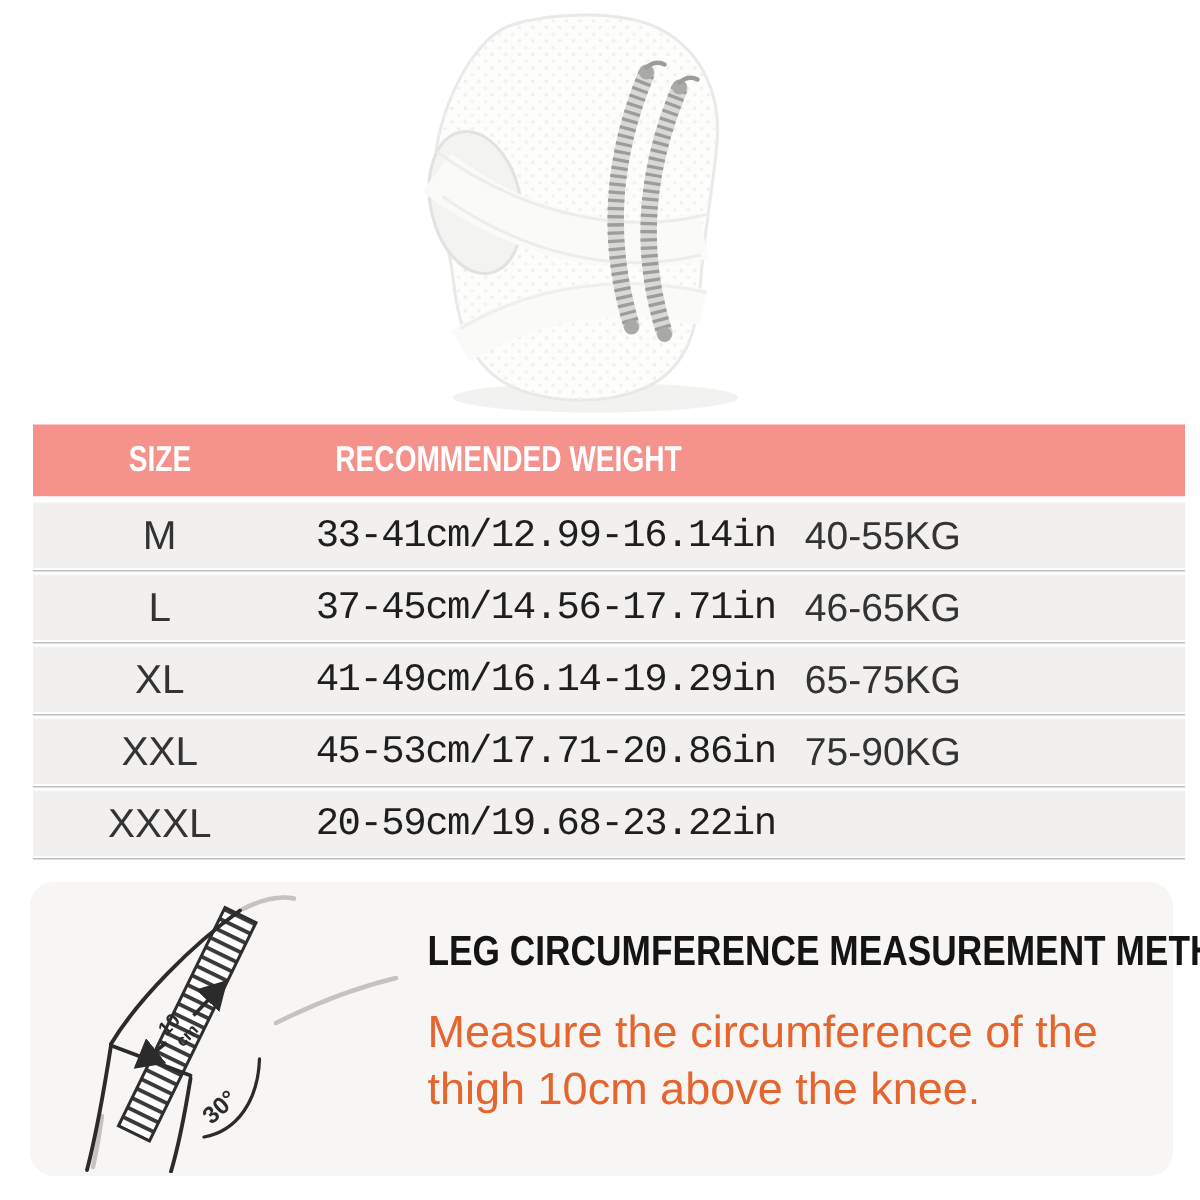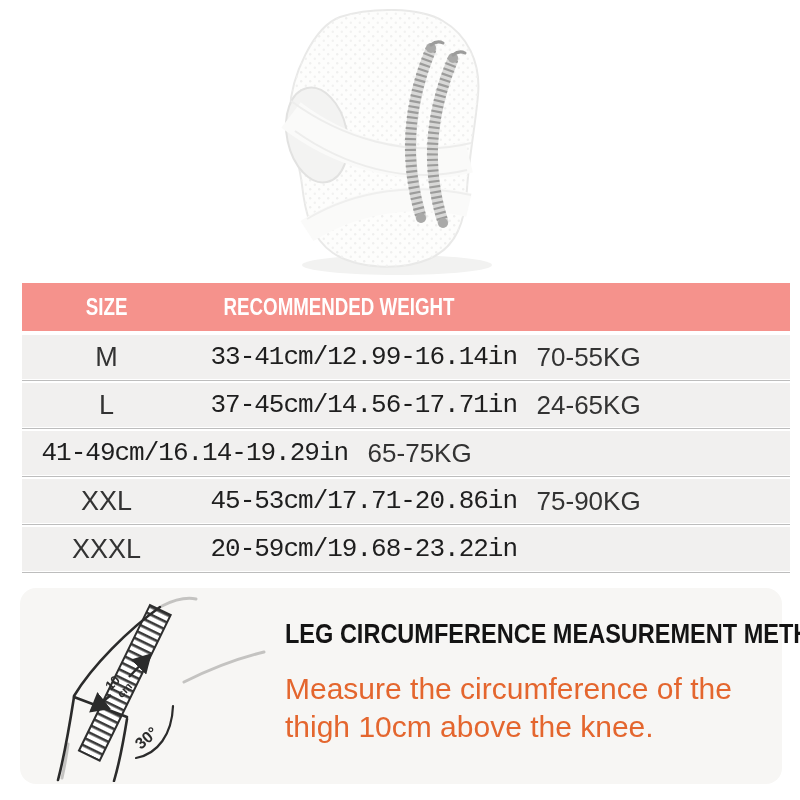--- a/index.html
+++ b/index.html
@@ -103,32 +103,33 @@
   <div class="size-table">
     <div class="thead">
       <div class="col-size"><span class="cond">SIZE</span></div>
       <div class="col-weight"><span class="cond">RECOMMENDED WEIGHT</span></div>
     </div>
     <div class="sep"></div>
 
     <div class="trow">
       <div class="col-size">M</div>
       <div class="col-circ">33-41cm/12.99-16.14in</div>
-      <div class="col-weight">70-55KG</div>
+      <div class="col-weight">40-55KG</div>
     </div>
     <div class="sep lined"></div>
 
     <div class="trow">
       <div class="col-size">L</div>
       <div class="col-circ">37-45cm/14.56-17.71in</div>
-      <div class="col-weight">24-65KG</div>
+      <div class="col-weight">46-65KG</div>
     </div>
     <div class="sep lined"></div>
 
     <div class="trow">
+      <div class="col-size">XL</div>
       <div class="col-circ">41-49cm/16.14-19.29in</div>
       <div class="col-weight">65-75KG</div>
     </div>
     <div class="sep lined"></div>
 
     <div class="trow">
       <div class="col-size">XXL</div>
       <div class="col-circ">45-53cm/17.71-20.86in</div>
       <div class="col-weight">75-90KG</div>
     </div>

